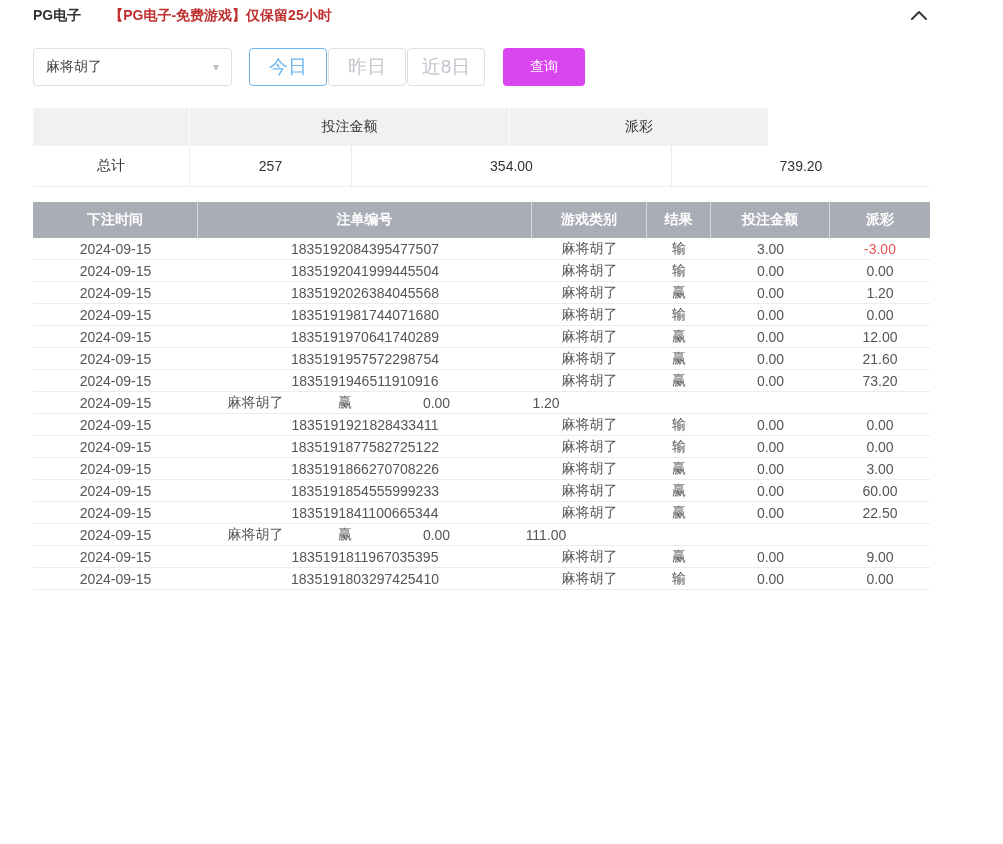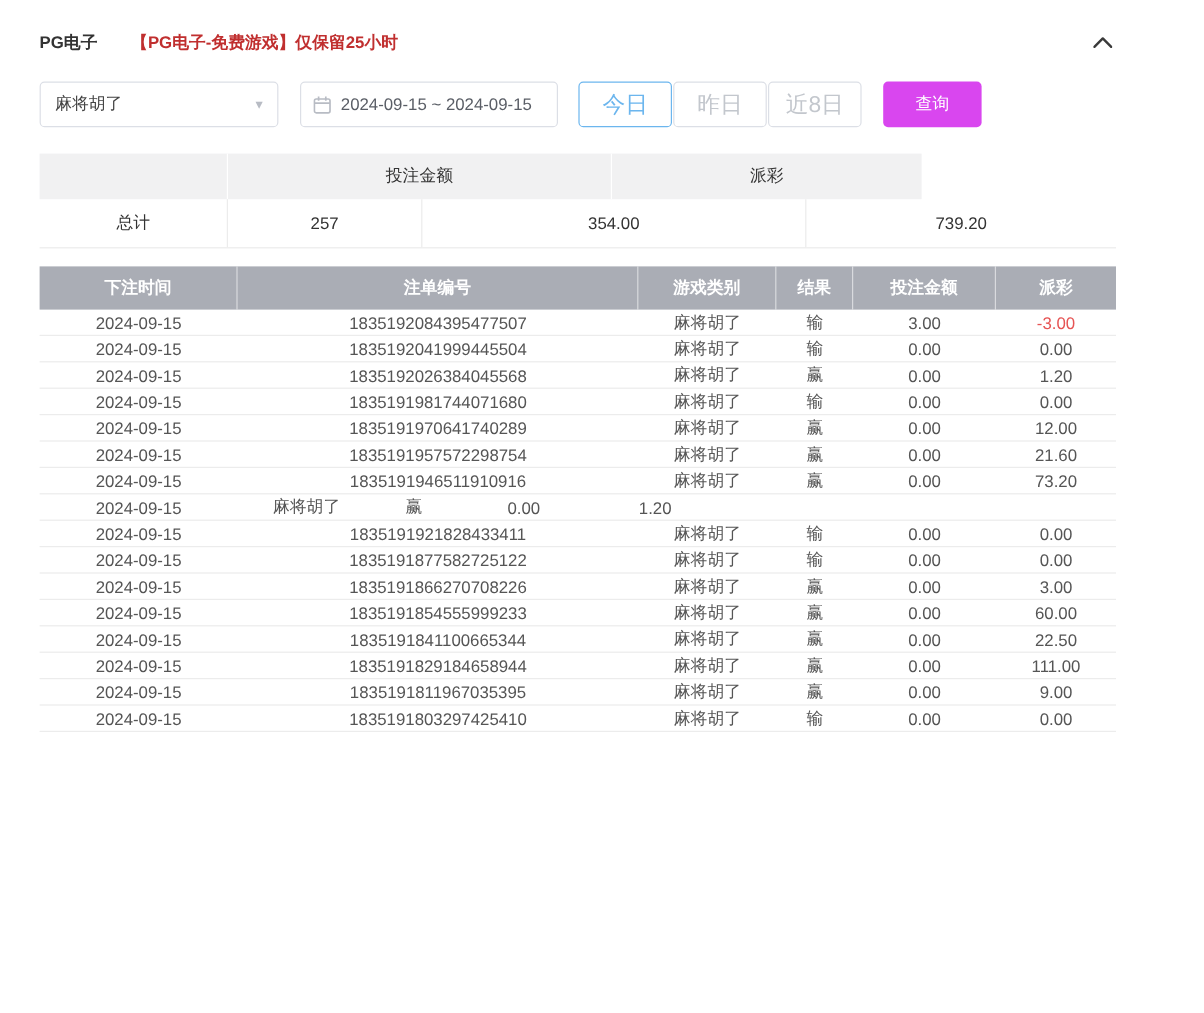--- a/index.html
+++ b/index.html
@@ -1,21 +1,21 @@
 <!DOCTYPE html>
 <html><head>
 <meta charset="utf-8">
 <style>
   * { margin:0; padding:0; box-sizing:border-box; }
   html,body { width:1003px; height:844px; overflow:hidden; background:#fff;
     font-family:"Liberation Sans", sans-serif; font-size:14px; color:#333; }
   .wrap { padding:0 33px; width:963px; }
 
   
-  .panel-header { display:flex; align-items:center; height:32px; margin-top:20px; position:relative; }
+  .panel-header { display:flex; align-items:center; height:32px; margin-top:0; position:relative; }
   .title { font-weight:bold; color:#333; }
   .notice { font-weight:bold; color:#c02f2f; margin-left:28px; }
   .collapse { position:absolute; right:0; top:4px; width:22px; height:22px; cursor:pointer;
     display:flex; align-items:center; justify-content:center; }
 
   
   .filter-bar { display:flex; align-items:center; margin-top:16px; }
   .select { width:199px; height:38px; border:1px solid #dcdfe6; border-radius:4px;
     display:flex; align-items:center; padding:0 12px; color:#444; cursor:pointer; }
   .select .sel-text { flex:1; }
@@ -66,31 +66,20 @@
           <polyline points="1,9 8,2 15,9" fill="none" stroke="#3a3a3a" stroke-width="2" stroke-linecap="round" stroke-linejoin="round"></polyline>
         </svg>
     </span>
   </div>
 
   <div class="filter-bar">
     <div class="select">
       <span class="sel-text">麻将胡了</span>
       <span class="arrow">▾</span>
     </div>
-    <div class="date-picker">
-      <span class="cal-icon">
-        <svg width="15" height="15" viewBox="0 0 15 15">
-            <rect x="1" y="2.5" width="13" height="11.5" rx="1.5" fill="none" stroke="#b8bcc4" stroke-width="1.4"></rect>
-            <line x1="1" y1="6" x2="14" y2="6" stroke="#b8bcc4" stroke-width="1.4"></line>
-            <line x1="4.5" y1="0.5" x2="4.5" y2="4" stroke="#b8bcc4" stroke-width="1.4"></line>
-            <line x1="10.5" y1="0.5" x2="10.5" y2="4" stroke="#b8bcc4" stroke-width="1.4"></line>
-          </svg>
-      </span>
-      <span>2024-09-15 ~ 2024-09-15</span>
-    </div>
     <div class="btn-group">
       <button class="qbtn active">今日</button>
       <button class="qbtn">昨日</button>
       <button class="qbtn">近8日</button>
     </div>
     <button class="query-btn">查询</button>
   </div>
 
   <div class="summary">
     <div class="s-row s-head">
@@ -214,21 +203,20 @@
         <div class="tr">
           <div class="td c0">2024-09-15</div>
           <div class="td c1">1835191841100665344</div>
           <div class="td c2">麻将胡了</div>
           <div class="td c3">赢</div>
           <div class="td c4">0.00</div>
           <div class="td c5">22.50</div>
         </div>
         <div class="tr">
           <div class="td c0">2024-09-15</div>
-          <div class="td c1">1835191829184658944</div>
           <div class="td c2">麻将胡了</div>
           <div class="td c3">赢</div>
           <div class="td c4">0.00</div>
           <div class="td c5">111.00</div>
         </div>
         <div class="tr">
           <div class="td c0">2024-09-15</div>
           <div class="td c1">1835191811967035395</div>
           <div class="td c2">麻将胡了</div>
           <div class="td c3">赢</div>

